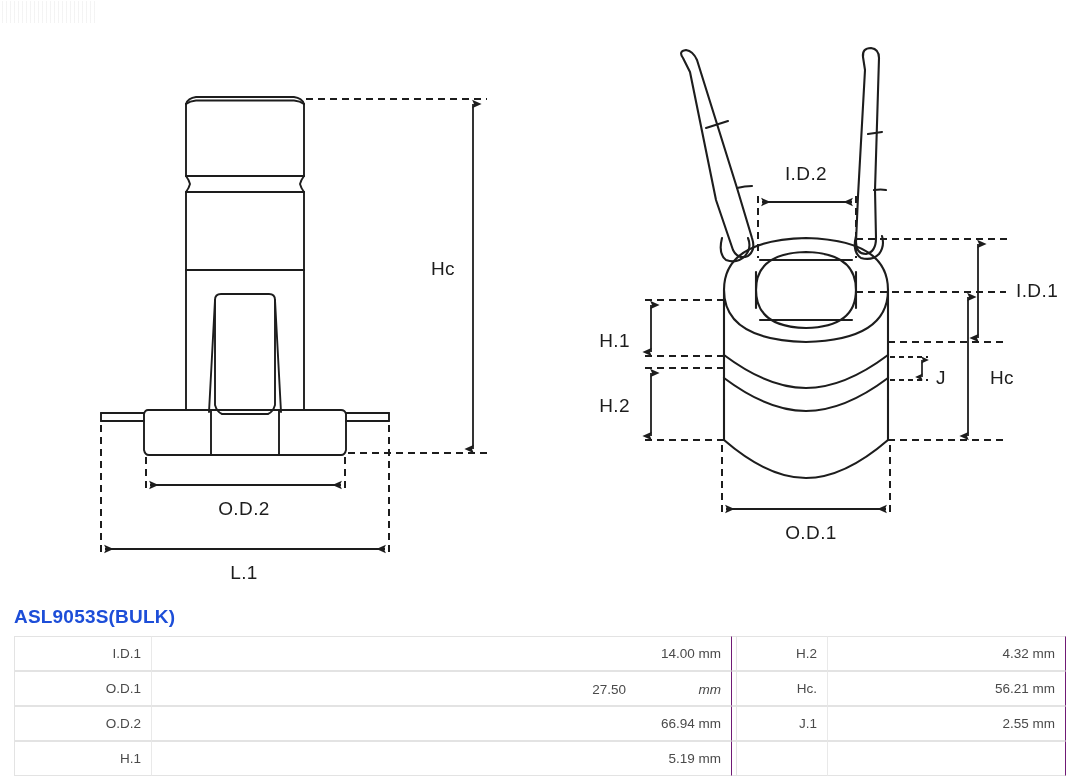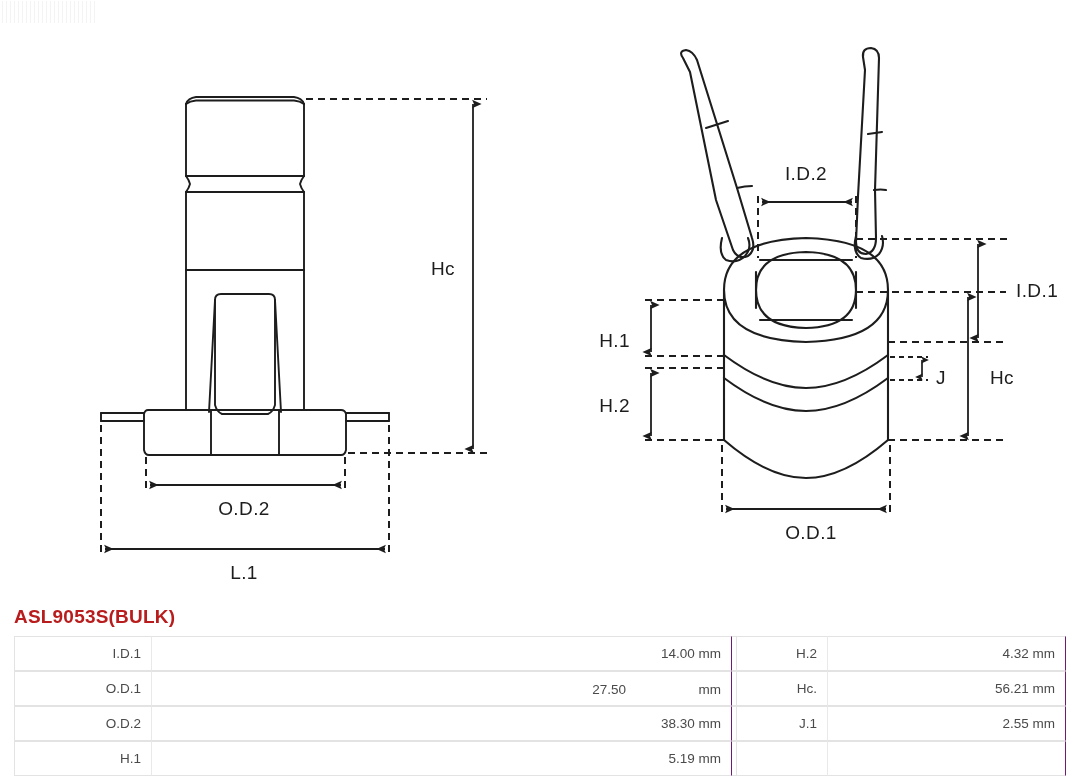--- a/index.html
+++ b/index.html
@@ -41,21 +41,21 @@
     letter-spacing: 0.4px;
   }
 
   
   #part-number {
     position: absolute;
     left: 14px;
     top: 606px;
     font-size: 19px;
     font-weight: bold;
-    color: #b91c1c;
+    color: #1d4ed8;
     letter-spacing: 0.2px;
     white-space: nowrap;
   }
 
   
   #spec-table-wrap {
     position: absolute;
     left: 14px;
     top: 636px;
     width: 1052px;
@@ -97,20 +97,21 @@
     position: absolute;
     right: 105px;
     top: 50%;
     transform: translateY(-50%);
   }
   td.val .unit-right {
     position: absolute;
     right: 10px;
     top: 50%;
     transform: translateY(-50%);
+    font-style: italic;
   }
   td.gap {
     border: none;
     background: #ffffff;
     padding: 0;
   }
   
   col.c-lbl   { width: 138px; }
   col.c-val   { width: 580px; }
   col.c-gap   { width: 4px; }
@@ -343,21 +344,21 @@
             <span class="num-left">27.50</span>
             <span class="unit-right">mm</span>
           </td>
           <td class="gap"></td>
           <td class="lbl">Hc.</td>
           <td class="val">56.21 mm</td>
         </tr>
 
         <tr>
           <td class="lbl">O.D.2</td>
-          <td class="val">38.30 mm</td>
+          <td class="val">66.94 mm</td>
           <td class="gap"></td>
           <td class="lbl">J.1</td>
           <td class="val">2.55 mm</td>
         </tr>
 
         <tr>
           <td class="lbl">H.1</td>
           <td class="val">5.19 mm</td>
           <td class="gap"></td>
           <td class="lbl"></td>

